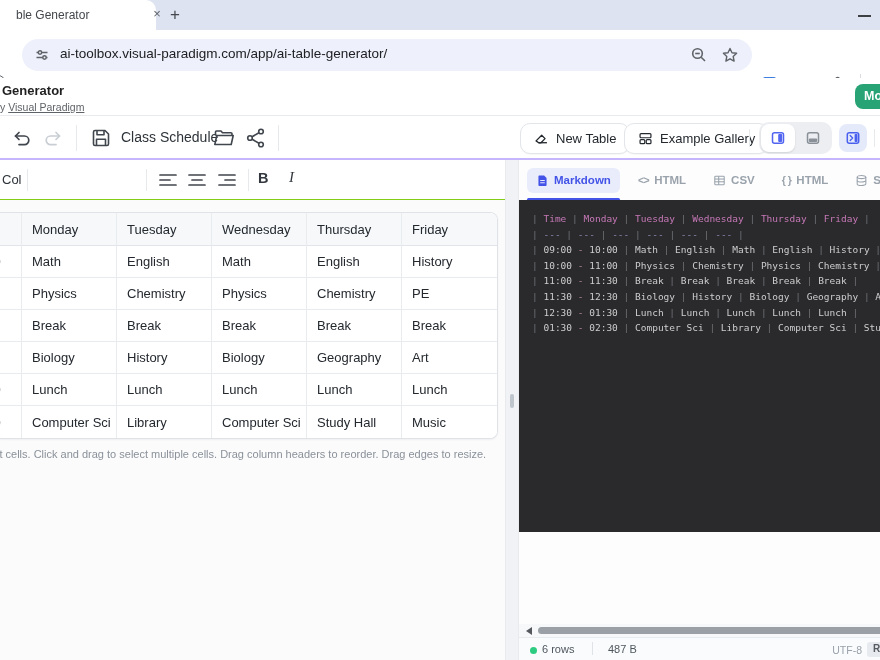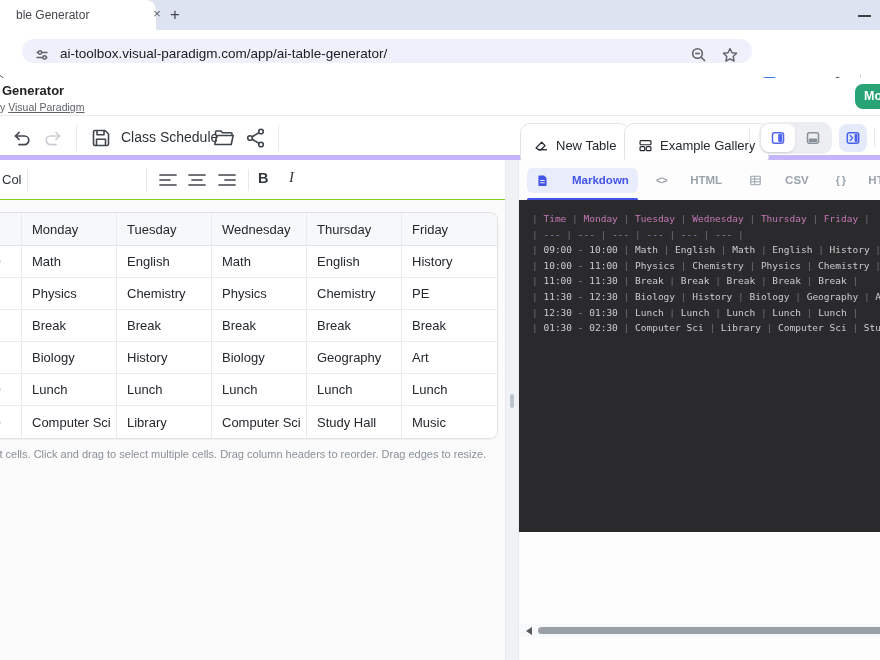--- a/index.html
+++ b/index.html
@@ -14,21 +14,21 @@
   .tab-title { position:absolute; left:16px; top:8px; font-size:12px; color:#43474c; white-space:nowrap; }
   .tab-close { position:absolute; left:147px; top:4px; width:20px; height:20px; border-radius:50%;
     color:#5f6368; font-size:13px; line-height:20px; text-align:center; }
   .newtab-btn { position:absolute; left:164px; top:4px; width:22px; height:22px; color:#44474c;
     font-size:17px; line-height:21px; text-align:center; font-weight:400; }
   .win-min { position:absolute; left:858px; top:15px; width:13px; height:2px; background:#3c4043; }
 
   .addr-row { position:absolute; left:0; top:30px; width:880px; height:48px; background:#fff; }
   .reload-frag { position:absolute; left:-10px; top:45px; width:16px; height:16px; border:1.8px solid #5f6368;
     border-radius:50%; }
-  .omnibox { position:absolute; left:22px; top:9px; width:730px; height:24px; background:#eef1fb; border-radius:16px; }
+  .omnibox { position:absolute; left:22px; top:9px; width:730px; height:32px; background:#eef1fb; border-radius:16px; }
   .site-icon { position:absolute; left:12px; top:8px; width:16px; height:16px; color:#5f6368; }
   .url-text { position:absolute; left:38px; top:7px; font-size:13.5px; color:#202124; white-space:nowrap; }
   .ob-zoom { position:absolute; left:668px; top:7px; width:18px; height:18px; color:#5f6368; }
   .ob-star { position:absolute; left:699px; top:7px; width:18px; height:18px; color:#5f6368; }
   .ext-doc { position:absolute; left:763px; top:47px; width:15px; height:18px; }
   .ext-doc .page { position:absolute; left:0; top:0; width:13px; height:16px; background:#3f7de0; border-radius:2px; }
   .ext-doc .dot { position:absolute; left:7px; top:9px; width:8px; height:8px; background:#f6c21b; border-radius:50%; }
   .ext-flag { position:absolute; left:798px; top:48px; width:15px; height:14px; background:#80868b;
     border-radius:3px 3px 3px 0; }
   .ext-puzzle { position:absolute; left:829px; top:46px; width:18px; height:18px; color:#5f6368; }
@@ -40,26 +40,26 @@
     border-bottom:1px solid #e8eaed; }
   .app-title { position:absolute; left:2px; top:5px; font-size:13px; font-weight:bold; color:#1f1f1f; }
   .app-byline { position:absolute; left:0; top:23px; font-size:10.5px; color:#5f6368; }
   .app-byline a { color:#5f6368; text-decoration:underline; }
   .more-btn { position:absolute; left:855px; top:6px; height:25px; width:40px; background:#27a376;
     color:#fff; font-size:12.5px; font-weight:bold; border:none; border-radius:8px; padding-left:9px;
     text-align:left; line-height:25px; }
 
   
   .tbar1 { position:absolute; left:0; top:116px; width:880px; height:44px; background:#fff;
-    border-bottom:5px solid #c4b5fd; }
+    border-bottom:2px solid #c4b5fd; }
   .icon-btn { position:absolute; width:24px; height:24px; top:10px; color:#40464d; }
   .icon-btn.disabled { color:#c9ced4; }
   .vsep { position:absolute; top:9px; width:1px; height:26px; background:#e7eaed; }
   .doc-title { position:absolute; left:121px; top:13px; font-size:14px; color:#2d3339; font-weight:500; }
-  .pill-btn { position:absolute; top:7px; height:44px; background:#fff; border:1px solid #e2e5e9;
+  .pill-btn { position:absolute; top:7px; height:31px; background:#fff; border:1px solid #e2e5e9;
     border-radius:10px; display:flex; align-items:center; gap:7px; padding:0 13px; font-size:13px;
     font-weight:500; color:#24292f; box-shadow:0 1px 1px rgba(0,0,0,.03); }
   .toggle-group { position:absolute; left:759px; top:6px; width:73px; height:32px; background:#eceef2;
     border-radius:10px; display:flex; align-items:center; padding:2px; gap:2px; }
   .toggle-tile { width:34px; height:28px; border-radius:8px; display:flex; align-items:center; justify-content:center; }
   .toggle-tile.sel { background:#fff; box-shadow:0 1px 2px rgba(0,0,0,.12); }
   .panel-btn { position:absolute; left:839px; top:8px; width:28px; height:28px; background:#e4eaf9;
     border-radius:8px; display:flex; align-items:center; justify-content:center; }
 
   
@@ -89,21 +89,21 @@
   .hint-text { position:absolute; left:-3px; top:248px; width:600px; font-size:11px; color:#8a9199; white-space:nowrap; }
 
   
   .gutter { position:absolute; left:505px; top:160px; width:14px; height:500px; background:#f0f2f5;
     border-left:1px solid #e8eaee; border-right:1px solid #e8eaee; }
   .gutter-handle { position:absolute; left:4px; top:234px; width:4px; height:14px; border-radius:2px; background:#bfc5cd; }
 
   
   .right-panel { position:absolute; left:519px; top:160px; width:361px; height:500px; background:#fdfdfe; }
   .fmt-tabbar { position:absolute; left:8px; top:0; width:353px; height:40px; display:flex; align-items:center; }
-  .fmt-tab { display:flex; align-items:center; gap:23px; font-size:11.5px; font-weight:600; color:#9aa3ac;
+  .fmt-tab { display:flex; align-items:center; gap:5px; font-size:11.5px; font-weight:600; color:#9aa3ac;
     padding:6px 9px; border-radius:6px; margin-right:9px; position:relative; white-space:nowrap; }
   .fmt-tab.active { background:#e9edfb; color:#4353e8; }
   .fmt-tab.active::after { content:""; position:absolute; left:0; right:0; bottom:-8px; height:3px;
     border-radius:2px; background:#4353e8; }
   .fmt-glyph { font-size:10.5px; font-weight:bold; letter-spacing:-0.5px; }
 
   .editor { position:absolute; left:0; top:40px; width:361px; height:332px; background:#2a2a2d; overflow:hidden; }
   .code { position:absolute; left:13px; top:13px; font-family:"DejaVu Sans Mono", monospace; font-size:9.5px; }
   .code-line { height:15.6px; white-space:pre; }
   .tok-pipe { color:#6e7073; } .tok-head { color:#c678b6; } .tok-dash { color:#8b8bb3; }
@@ -446,15 +446,23 @@
           <div class="code-line"><span class="tok-pipe">|</span><span class="tok-text"> 11:00 <span class="tok-tdash">-</span> 11:30 </span><span class="tok-pipe">|</span><span class="tok-text"> Break </span><span class="tok-pipe">|</span><span class="tok-text"> Break </span><span class="tok-pipe">|</span><span class="tok-text"> Break </span><span class="tok-pipe">|</span><span class="tok-text"> Break </span><span class="tok-pipe">|</span><span class="tok-text"> Break </span><span class="tok-pipe">|</span></div>
           <div class="code-line"><span class="tok-pipe">|</span><span class="tok-text"> 11:30 <span class="tok-tdash">-</span> 12:30 </span><span class="tok-pipe">|</span><span class="tok-text"> Biology </span><span class="tok-pipe">|</span><span class="tok-text"> History </span><span class="tok-pipe">|</span><span class="tok-text"> Biology </span><span class="tok-pipe">|</span><span class="tok-text"> Geography </span><span class="tok-pipe">|</span><span class="tok-text"> Art </span></div>
           <div class="code-line"><span class="tok-pipe">|</span><span class="tok-text"> 12:30 <span class="tok-tdash">-</span> 01:30 </span><span class="tok-pipe">|</span><span class="tok-text"> Lunch </span><span class="tok-pipe">|</span><span class="tok-text"> Lunch </span><span class="tok-pipe">|</span><span class="tok-text"> Lunch </span><span class="tok-pipe">|</span><span class="tok-text"> Lunch </span><span class="tok-pipe">|</span><span class="tok-text"> Lunch </span><span class="tok-pipe">|</span></div>
           <div class="code-line"><span class="tok-pipe">|</span><span class="tok-text"> 01:30 <span class="tok-tdash">-</span> 02:30 </span><span class="tok-pipe">|</span><span class="tok-text"> Computer Sci </span><span class="tok-pipe">|</span><span class="tok-text"> Library </span><span class="tok-pipe">|</span><span class="tok-text"> Computer Sci </span><span class="tok-pipe">|</span><span class="tok-text"> Study Hall </span></div>
         </div>
     </div>
     <div class="hscroll">
       <span class="hs-arrow"></span>
       <span class="hs-thumb"></span>
     </div>
+    <div class="statusbar">
+      <span class="st-dot"></span>
+      <span class="st-rows">6 rows</span>
+      <span class="st-sep"></span>
+      <span class="st-size">487 B</span>
+      <span class="st-enc">UTF-8</span>
+      <span class="st-badge">R</span>
+    </div>
   </div>
 
 </div>
 
 </body></html>

